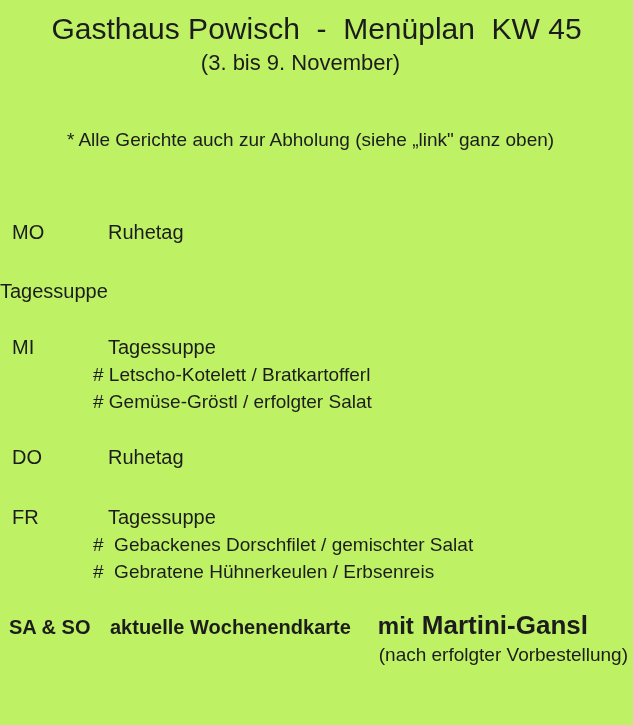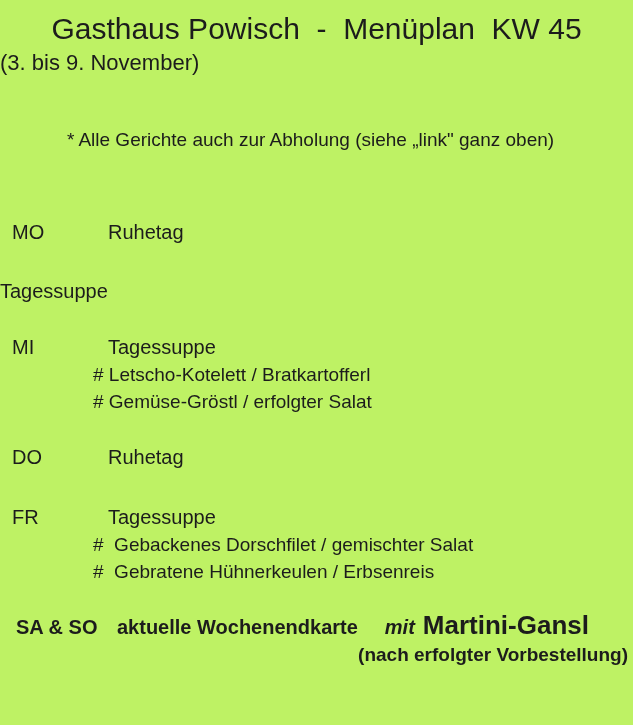--- a/index.html
+++ b/index.html
@@ -18,21 +18,21 @@
   .title {
     margin: 10px 0 0 0;
     text-align: center;
     font-size: 30px;
     font-weight: 400;
     line-height: 38px;
     white-space: pre-wrap;
     letter-spacing: 0px;
   }
   .subtitle {
-    text-align: left;
+    text-align: center;
     padding-right: 32px;
     font-size: 22px;
     line-height: 30px;
     white-space: pre-wrap;
   }
   .note {
     margin-top: 50px;
     padding-left: 67px;
     font-size: 19px;
     line-height: 24px;
@@ -66,31 +66,31 @@
   .weekend-line {
     margin-top: 24px;
     display: flex;
     align-items: baseline;
     font-weight: 700;
     line-height: 32px;
   }
   .weekend-label {
     flex: none;
     width: 101px;
-    padding-left: 16px;
+    padding-left: 9px;
     font-size: 20px;
     white-space: pre-wrap;
   }
   .weekend-text { font-size: 20px; }
-  .weekend-mit { font-size: 20px; margin-left: 27px; font-style: italic; }
+  .weekend-mit { font-size: 24px; margin-left: 27px; }
   .weekend-big { font-size: 26px; margin-left: 8px; }
   .footnote {
     text-align: right;
     padding-right: 5px;
-    font-weight: 700;
+    font-weight: 400;
     font-size: 19px;
     line-height: 24px;
   }
 </style>
 </head>
 <body>
 
 <div class="page">
 
   <h1 class="title">Gasthaus Powisch  -  Menüplan  KW 45</h1>

